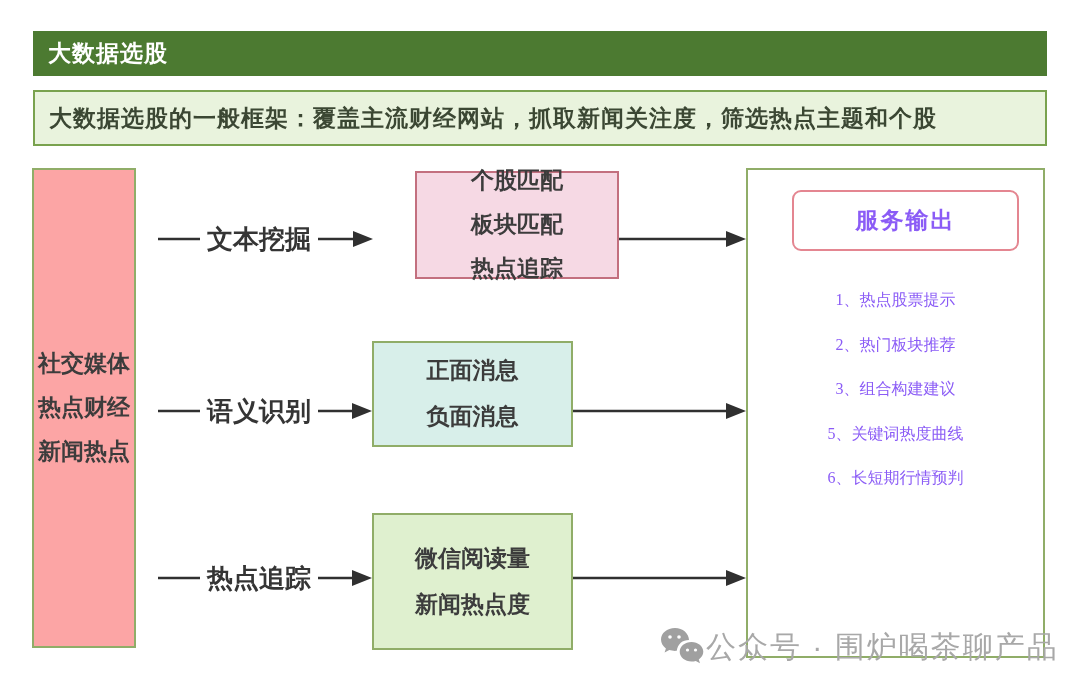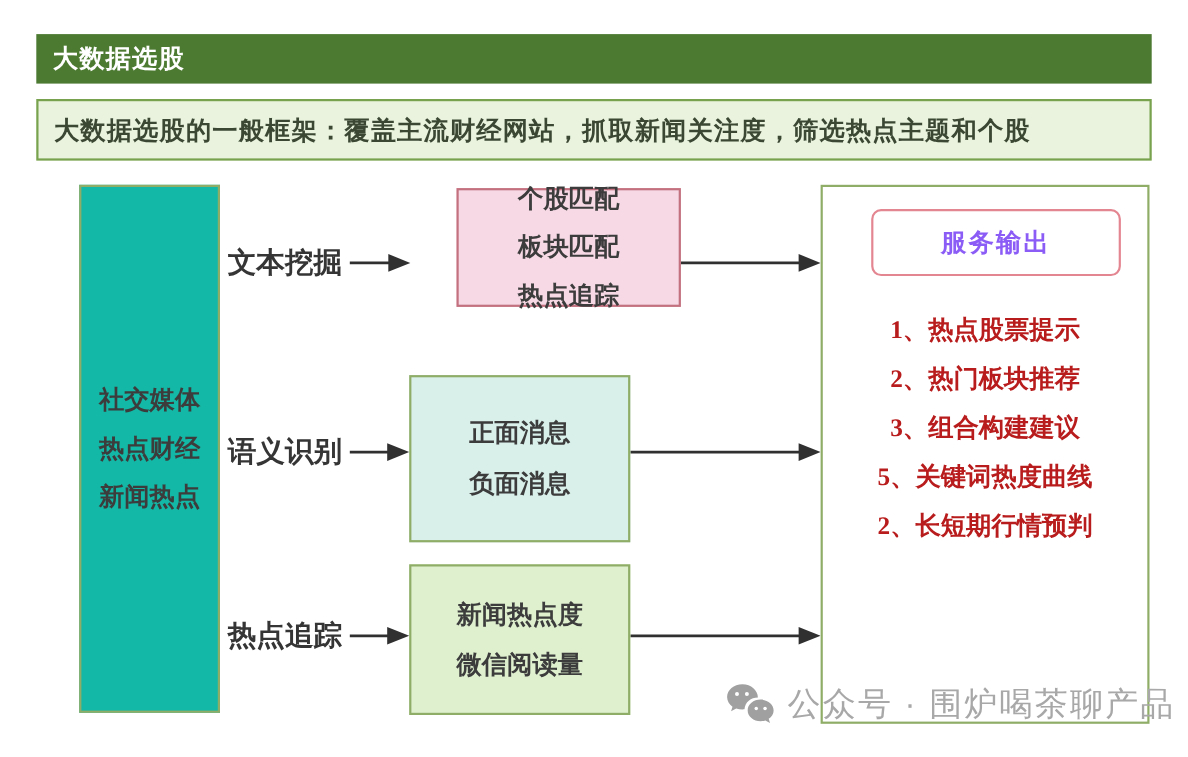--- a/index.html
+++ b/index.html
@@ -35,33 +35,33 @@
 
   
   .node{
     border:2px solid #90AD68;
     display:flex;flex-direction:column;align-items:center;justify-content:center;
     font-weight:bold;color:#3C3C3C;
   }
   .node .line{white-space:nowrap;}
 
   .source-box{
-    left:32px;top:168px;width:128px;height:480px;
-    background:#14b8a6;font-size:23px;margin-left:40px;
+    left:32px;top:168px;width:104px;height:480px;
+    background:#fca5a5;font-size:23px;
   }
   .source-box .line{line-height:44px;}
 
   .match-box{
     left:373px;top:171px;width:204px;height:108px;
     background:#F6D9E4;border-color:#C3707F;font-size:23px;margin-left:42px;
   }
   .match-box .line{line-height:44px;}
 
   .sentiment-box{
-    left:372px;top:341px;width:201px;height:152px;
+    left:372px;top:341px;width:201px;height:106px;
     background:#D8EFEA;font-size:23px;
   }
   .sentiment-box .line{line-height:46px;}
 
   .heat-box{
     left:372px;top:513px;width:201px;height:137px;
     background:#DFF0CF;font-size:23px;
   }
   .heat-box .line{line-height:46px;}
 
@@ -74,37 +74,37 @@
     position:absolute;left:44px;top:20px;width:223px;height:57px;
     background:#ffffff;border:2px solid #E48691;border-radius:9px;
     display:flex;align-items:center;justify-content:center;
     font-size:23px;font-weight:bold;color:#8b5cf6;letter-spacing:2px;
   }
   .output-list{
     position:absolute;left:0;top:108px;width:100%;
     display:flex;flex-direction:column;align-items:center;
   }
   .output-item{
-    line-height:44.5px;font-size:23px;font-weight:bold;color:#b91c1c;
+    line-height:44.5px;font-size:16px;font-weight:normal;color:#8b5cf6;
     white-space:nowrap;
   }
 
   
   .flow-label{
     position:absolute;transform:translate(-50%,-50%);
     background:#ffffff;padding:0 7px;
     font-size:26px;font-weight:bold;color:#353535;white-space:nowrap;
   }
 
   .arrow-layer{left:0;top:0;width:1080px;height:688px;pointer-events:none;}
 
   
   .watermark{
     left:660px;top:620px;height:48px;
-    display:flex;align-items:flex-start;gap:10px;
+    display:flex;align-items:flex-end;
   }
   .watermark .wm-text{
     font-family:"Liberation Sans","DejaVu Sans",sans-serif;
     font-size:30px;color:#A8A8A8;letter-spacing:2px;white-space:nowrap;
   }
 </style>
 </head>
 <body>
 
 <div class="canvas">
@@ -151,34 +151,34 @@
     <div class="line">板块匹配</div>
     <div class="line">热点追踪</div>
   </div>
 
   <div class="abs node sentiment-box">
     <div class="line">正面消息</div>
     <div class="line">负面消息</div>
   </div>
 
   <div class="abs node heat-box">
+    <div class="line">微信阅读量</div>
     <div class="line">新闻热点度</div>
-    <div class="line">微信阅读量</div>
   </div>
 
   <div class="abs output-box">
     <div class="output-title">
       <span>服务输出</span>
     </div>
     <div class="output-list">
       <div class="output-item">1、热点股票提示</div>
       <div class="output-item">2、热门板块推荐</div>
       <div class="output-item">3、组合构建建议</div>
       <div class="output-item">5、关键词热度曲线</div>
-      <div class="output-item">2、长短期行情预判</div>
+      <div class="output-item">6、长短期行情预判</div>
     </div>
   </div>
 
   <div class="abs watermark">
     <svg width="46" height="42" viewBox="0 0 46 42">
 
       <path fill="#A0A0A0" d="M15 2 C7 2 1 7.2 1 13.6 c0 3.6 1.9 6.7 4.9 8.8 l-1.3 4.2 4.7-2.5 c1.7 0.5 3.6 0.8 5.7 0.8 0.6 0 1.2 0 1.8-0.1 C17.5 18 22.6 14 29 14 c0-6.4-6.2-12-14-12z"></path>
       <circle cx="10" cy="11" r="1.8" fill="#ffffff"></circle>
       <circle cx="19" cy="11" r="1.8" fill="#ffffff"></circle>
 

